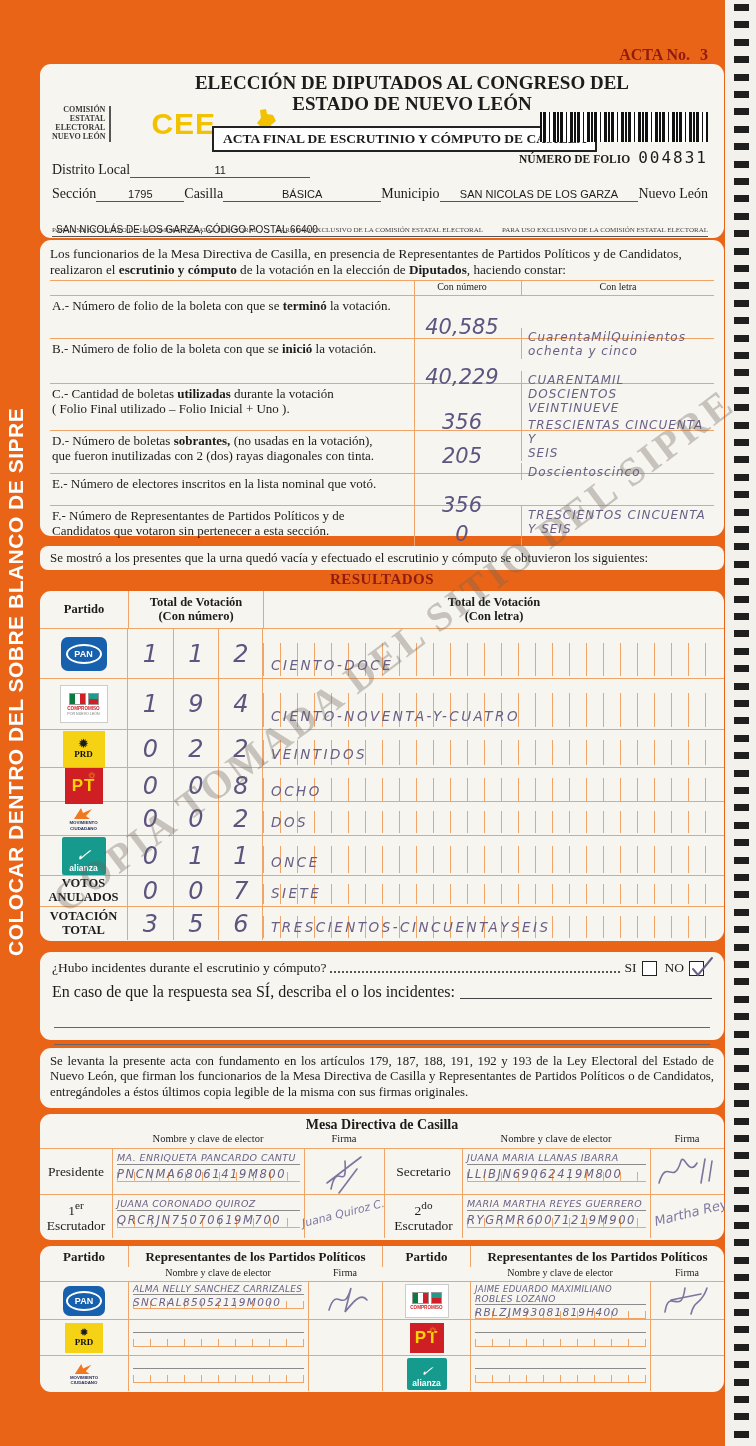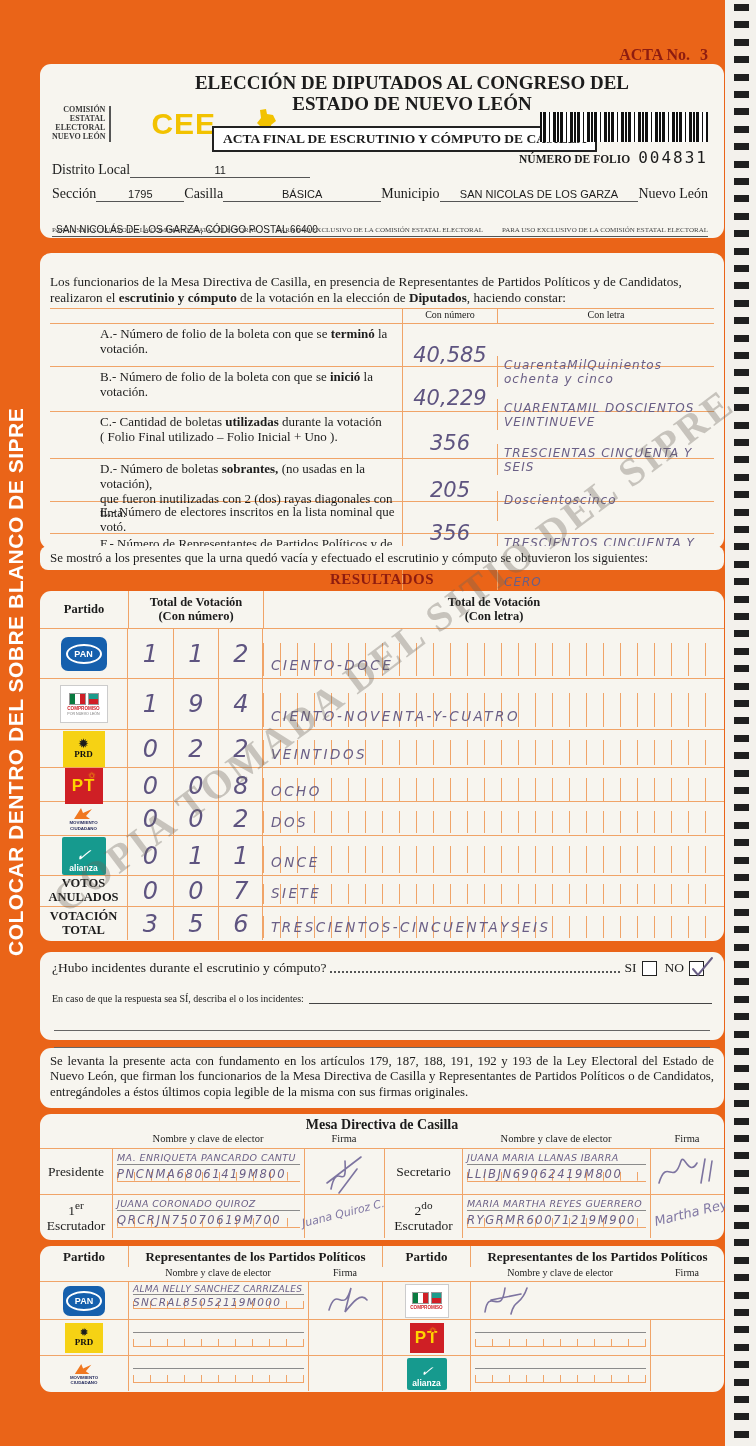--- a/index.html
+++ b/index.html
@@ -41,29 +41,29 @@
   .barcode{position:absolute;right:16px;top:48px;width:168px;height:30px;background:
      repeating-linear-gradient(90deg,#111 0 2px,#fff 2px 3px,#111 3px 6px,#fff 6px 9px,#111 9px 10px,#fff 10px 13px,#111 13px 16px,#fff 16px 17px);}
   .folio{position:absolute;right:16px;top:84px;font-size:11.5px;font-weight:bold;}
   .folio b{font-family:"DejaVu Sans Mono",monospace;font-size:16px;font-weight:normal;letter-spacing:2px;margin-left:8px;}
   .fline{position:absolute;left:12px;right:16px;display:flex;align-items:flex-end;font-size:14px;}
   .fval{font-family:"Liberation Sans",sans-serif;font-size:11px;text-align:center;
         border-bottom:1.4px solid #555;padding:0 4px 1px;}
   .exclusive{position:absolute;bottom:4px;left:12px;right:16px;display:flex;justify-content:space-between;
         font-size:7px;color:#444;}
   
-  #af{top:253px;height:296px;padding:21px 10px 0;}
+  #af{top:240px;height:296px;padding:6px 10px 0;}
   .intro{font-size:13.2px;line-height:1.22;}
   .af-table{margin-top:2px;border-top:1px solid var(--grid);}
-  .af-hdr,.af-row{display:grid;grid-template-columns:352px 95px 1fr;border-bottom:1px solid var(--grid);}
+  .af-hdr,.af-row{display:grid;grid-template-columns:352px 95px 1fr;border-bottom:1px solid var(--grid);gap:12px;}
   .af-hdr{height:15px;font-size:10px;text-align:center;}
   .af-hdr div{border-left:1px solid var(--grid);}
   .af-hdr div:first-child{border-left:none;}
   .af-row>div{border-left:1px solid var(--grid);position:relative;}
-  .af-row>div:first-child{border-left:none;margin-left:48px;}
+  .af-row>div:first-child{border-left:none;}
   .af-label{font-size:13px;line-height:1.13;padding:3px 2px 0 2px;white-space:pre-line;}
   .af-num{display:flex;align-items:center;justify-content:center;font-size:21px;}
   .af-letra{font-size:12px;padding:3px 0 0 6px;line-height:1.15;letter-spacing:1px;margin-top:32px;}
   
   .shown{top:546px;height:24px;padding:4px 10px 0;font-size:13px;border-radius:8px;}
   .res-title{position:absolute;top:571px;left:40px;width:684px;text-align:center;color:var(--maroon);
         font-weight:bold;font-size:15px;letter-spacing:.5px;}
   #res{top:591px;height:350px;overflow:hidden;}
   .res-row{display:grid;grid-template-columns:88px 135px 1fr;border-bottom:1px solid var(--grid);}
   .res-head{height:38px;text-align:center;font-weight:bold;font-size:12.5px;line-height:1.1;}
@@ -100,21 +100,21 @@
   .logo-mc small{font-family:"Liberation Sans",sans-serif;font-weight:bold;font-size:4.4px;color:#232a5c;line-height:1.2;text-align:center;}
   .logo-al{width:44px;height:38px;background:var(--teal);border-radius:2px;display:flex;flex-direction:column;align-items:center;justify-content:flex-end;}
   .logo-al .chk{color:#fff;font-size:17px;font-style:italic;line-height:.8;transform:skewX(-12deg);}
   .logo-al b{color:#fff;font-family:"Liberation Sans",sans-serif;font-size:8.5px;margin-bottom:2px;}
   
   #inc{top:952px;height:88px;padding:8px 12px 0;}
   .inc-line1{display:flex;align-items:flex-end;font-size:13.5px;}
   .leader{flex:1;border-bottom:2px dotted #555;margin:0 4px 3px;}
   .box{width:15px;height:15px;border:1.3px solid #222;background:#fff;margin:0 8px 0 5px;position:relative;}
   .box svg{position:absolute;left:0;top:-6px;overflow:visible;}
-  .inc-line2{display:flex;align-items:flex-end;font-size:10px;margin-top:14px;}
+  .inc-line2{display:flex;align-items:center;font-size:16px;margin-top:7px;}
   .fill-line{flex:1;border-bottom:1px solid #444;margin-left:5px;height:14px;}
   .blank-line{height:17px;border-bottom:1px solid #666;margin:0 2px;}
   
   #legal{top:1048px;height:60px;padding:6px 10px;font-size:12.8px;line-height:1.2;text-align:justify;}
   
   #mesa{top:1114px;height:126px;padding-top:3px;}
   .mesa-title{text-align:center;font-weight:bold;font-size:14px;}
   .mesa-sub{display:grid;grid-template-columns:72px 192px 80px 78px 188px 74px;font-size:10.5px;text-align:center;height:15px;}
   .mesa-row{display:grid;grid-template-columns:72px 192px 80px 78px 188px 74px;border-top:1px solid var(--grid);}
   .mesa-row>div{border-left:1px solid var(--grid);position:relative;}
@@ -516,20 +516,25 @@
     </div>
     <div class="center">
         <div class="logo-pri" style="width:44px;height:34px">
       <div class="pri-flags">
             <div class="pri-f1"></div>
             <div class="pri-f2"></div>
           </div>
       <div class="pri-txt">COMPROMISO</div>
     </div>
       </div>
+    <div class="rep-name">
+      <span class="rn1 hw">JAIME EDUARDO MAXIMILIANO</span>
+      <span class="rn2 hw">ROBLES LOZANO</span>
+      <span class="rcl hw comb">RBLZJM93081819H400</span>
+    </div>
     <div>
       <svg class="sig" style="left:8px;top:-2px" width="52" height="40">
         <path d="M6 32 C 10 6, 22 38, 26 8 M12 20 L42 14 M32 34 C 36 18, 42 26, 48 8" stroke="#7d74a0" stroke-width="1.6" fill="none" stroke-linecap="round"></path>
       </svg>
     </div>
   </div>
 
   <div class="reps-row" style="height:36px">
     <div class="center">
         <div class="logo-prd" style="width:38px;height:30px">

